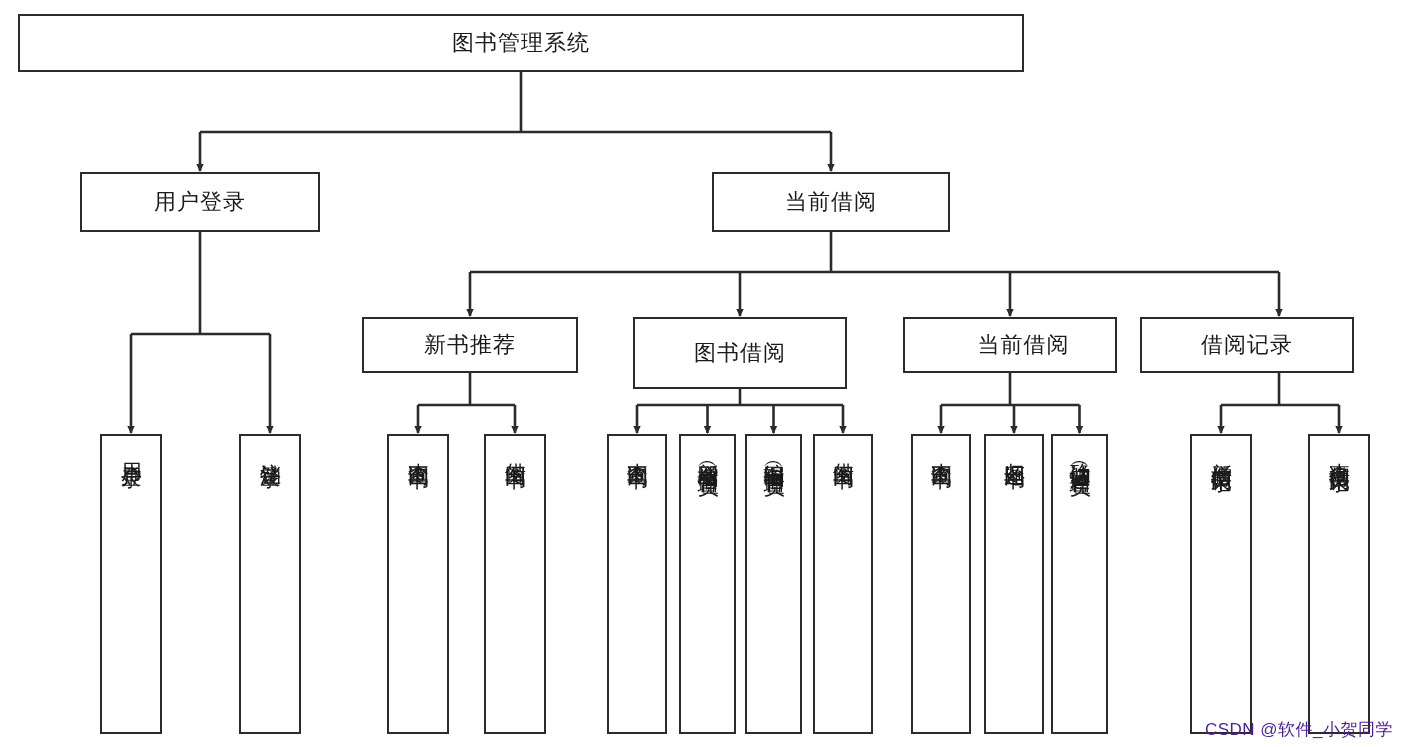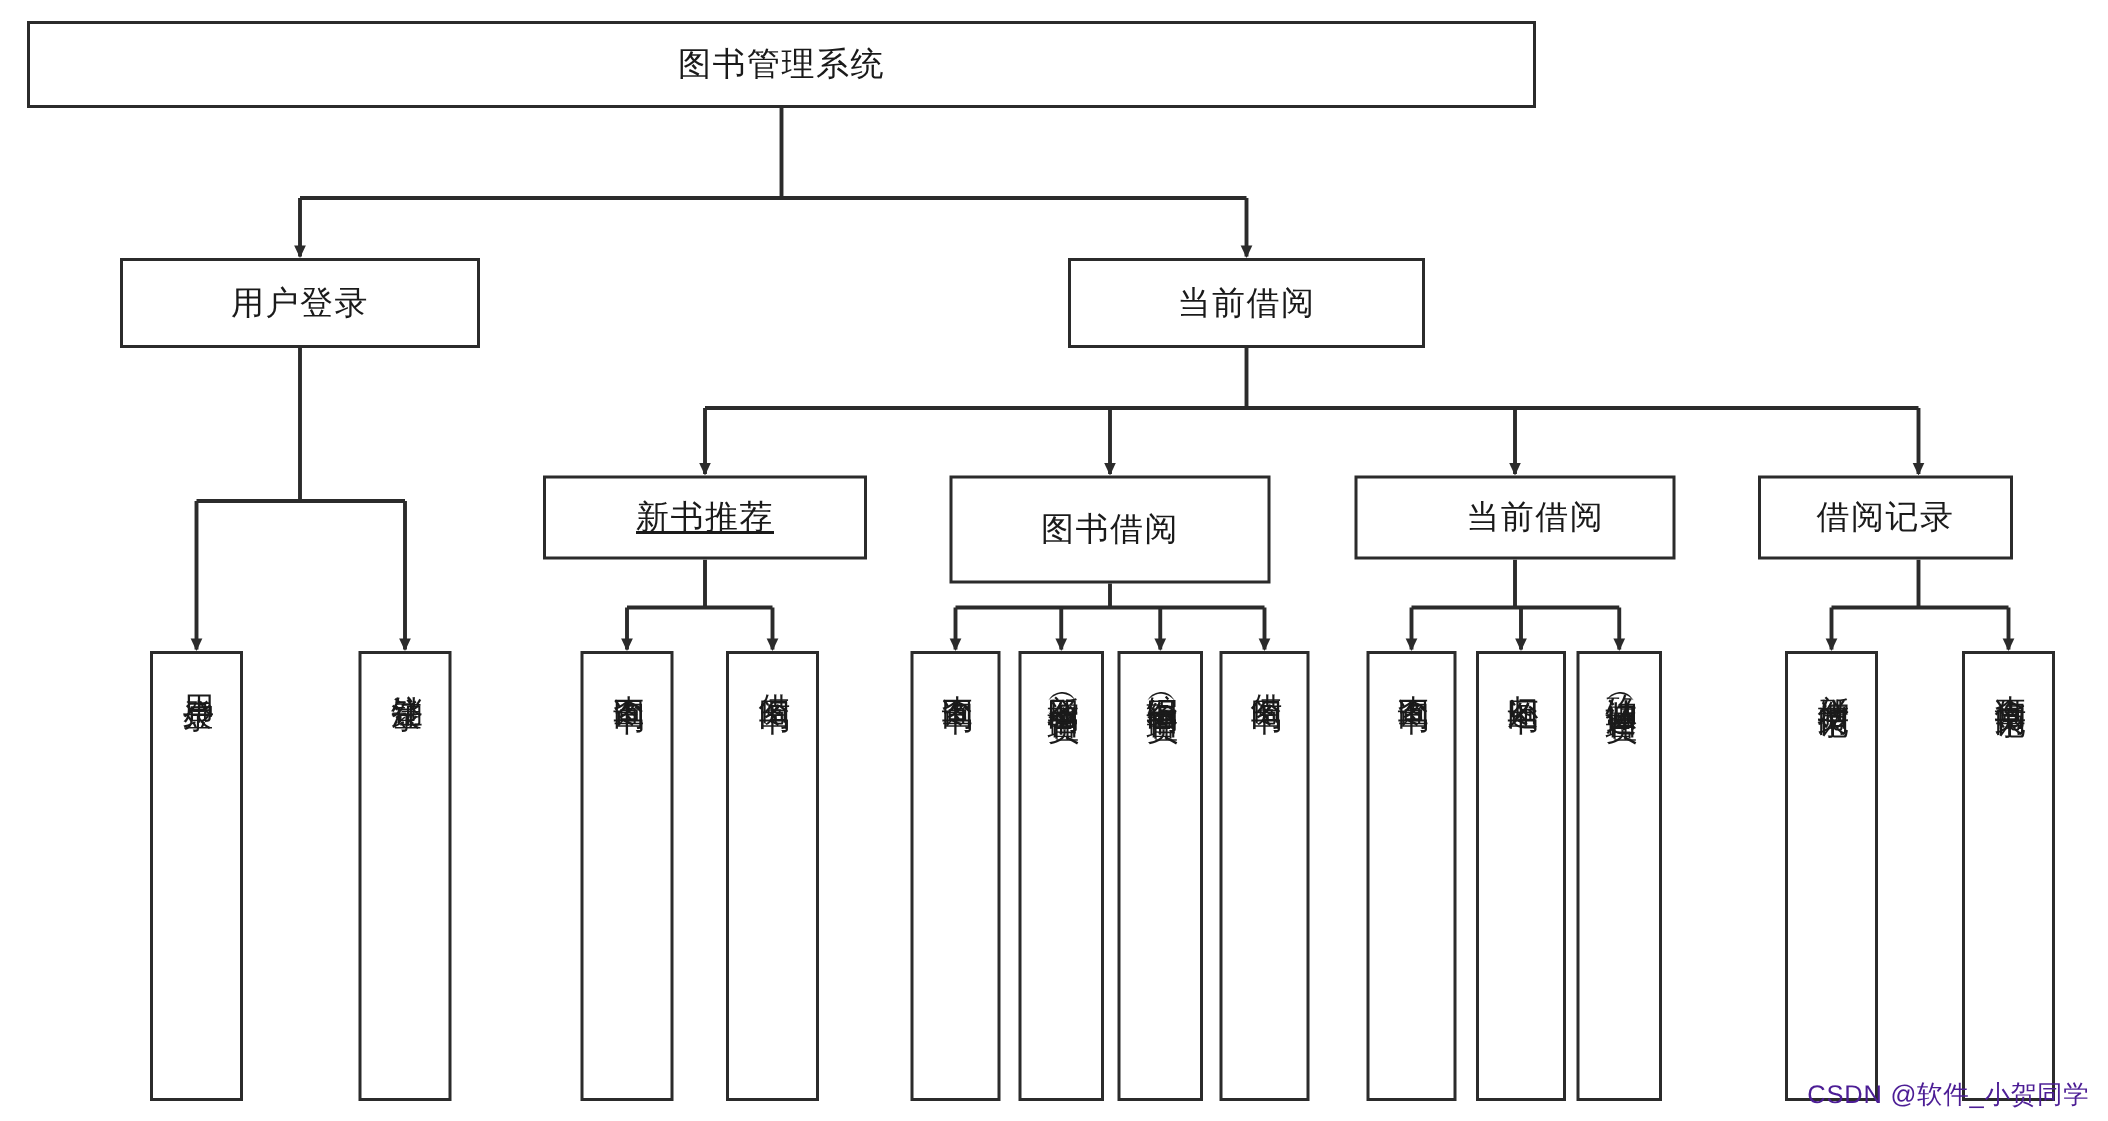--- a/index.html
+++ b/index.html
@@ -111,30 +111,30 @@
   <div id="nodes">
       <div class="node horiz" style="left: 18px; top: 14px; width: 1006px; height: 58px;">
         <span>图书管理系统</span>
       </div>
       <div class="node horiz" style="left: 80px; top: 172px; width: 240px; height: 60px;">
         <span>用户登录</span>
       </div>
       <div class="node horiz" style="left: 712px; top: 172px; width: 238px; height: 60px;">
         <span>当前借阅</span>
       </div>
-      <div class="node horiz" style="left: 362px; top: 317px; width: 216px; height: 56px; text-decoration: underline;">
+      <div class="node horiz" style="left: 362px; top: 317px; width: 216px; height: 56px;">
         <span>新书推荐</span>
       </div>
       <div class="node horiz" style="left: 633px; top: 317px; width: 214px; height: 72px;">
         <span>图书借阅</span>
       </div>
       <div class="node horiz" style="left: 903px; top: 317px; width: 214px; height: 56px; padding-left: 27px;">
         <span>当前借阅</span>
       </div>
-      <div class="node horiz" style="left: 1172px; top: 317px; width: 170px; height: 56px; font-family: Liberation Serif, serif;">
+      <div class="node horiz" style="left: 1140px; top: 317px; width: 214px; height: 56px; font-family: Liberation Serif, serif;">
         <span>借阅记录</span>
       </div>
       <div class="node vert" style="left: 100px; top: 434px; width: 62px; height: 300px;">
         <span class="vlabel">用户登录</span>
       </div>
       <div class="node vert" style="left: 239px; top: 434px; width: 62px; height: 300px;">
         <span class="vlabel">注销登录</span>
       </div>
       <div class="node vert" style="left: 387px; top: 434px; width: 62px; height: 300px;">
         <span class="vlabel">查询图书</span>

